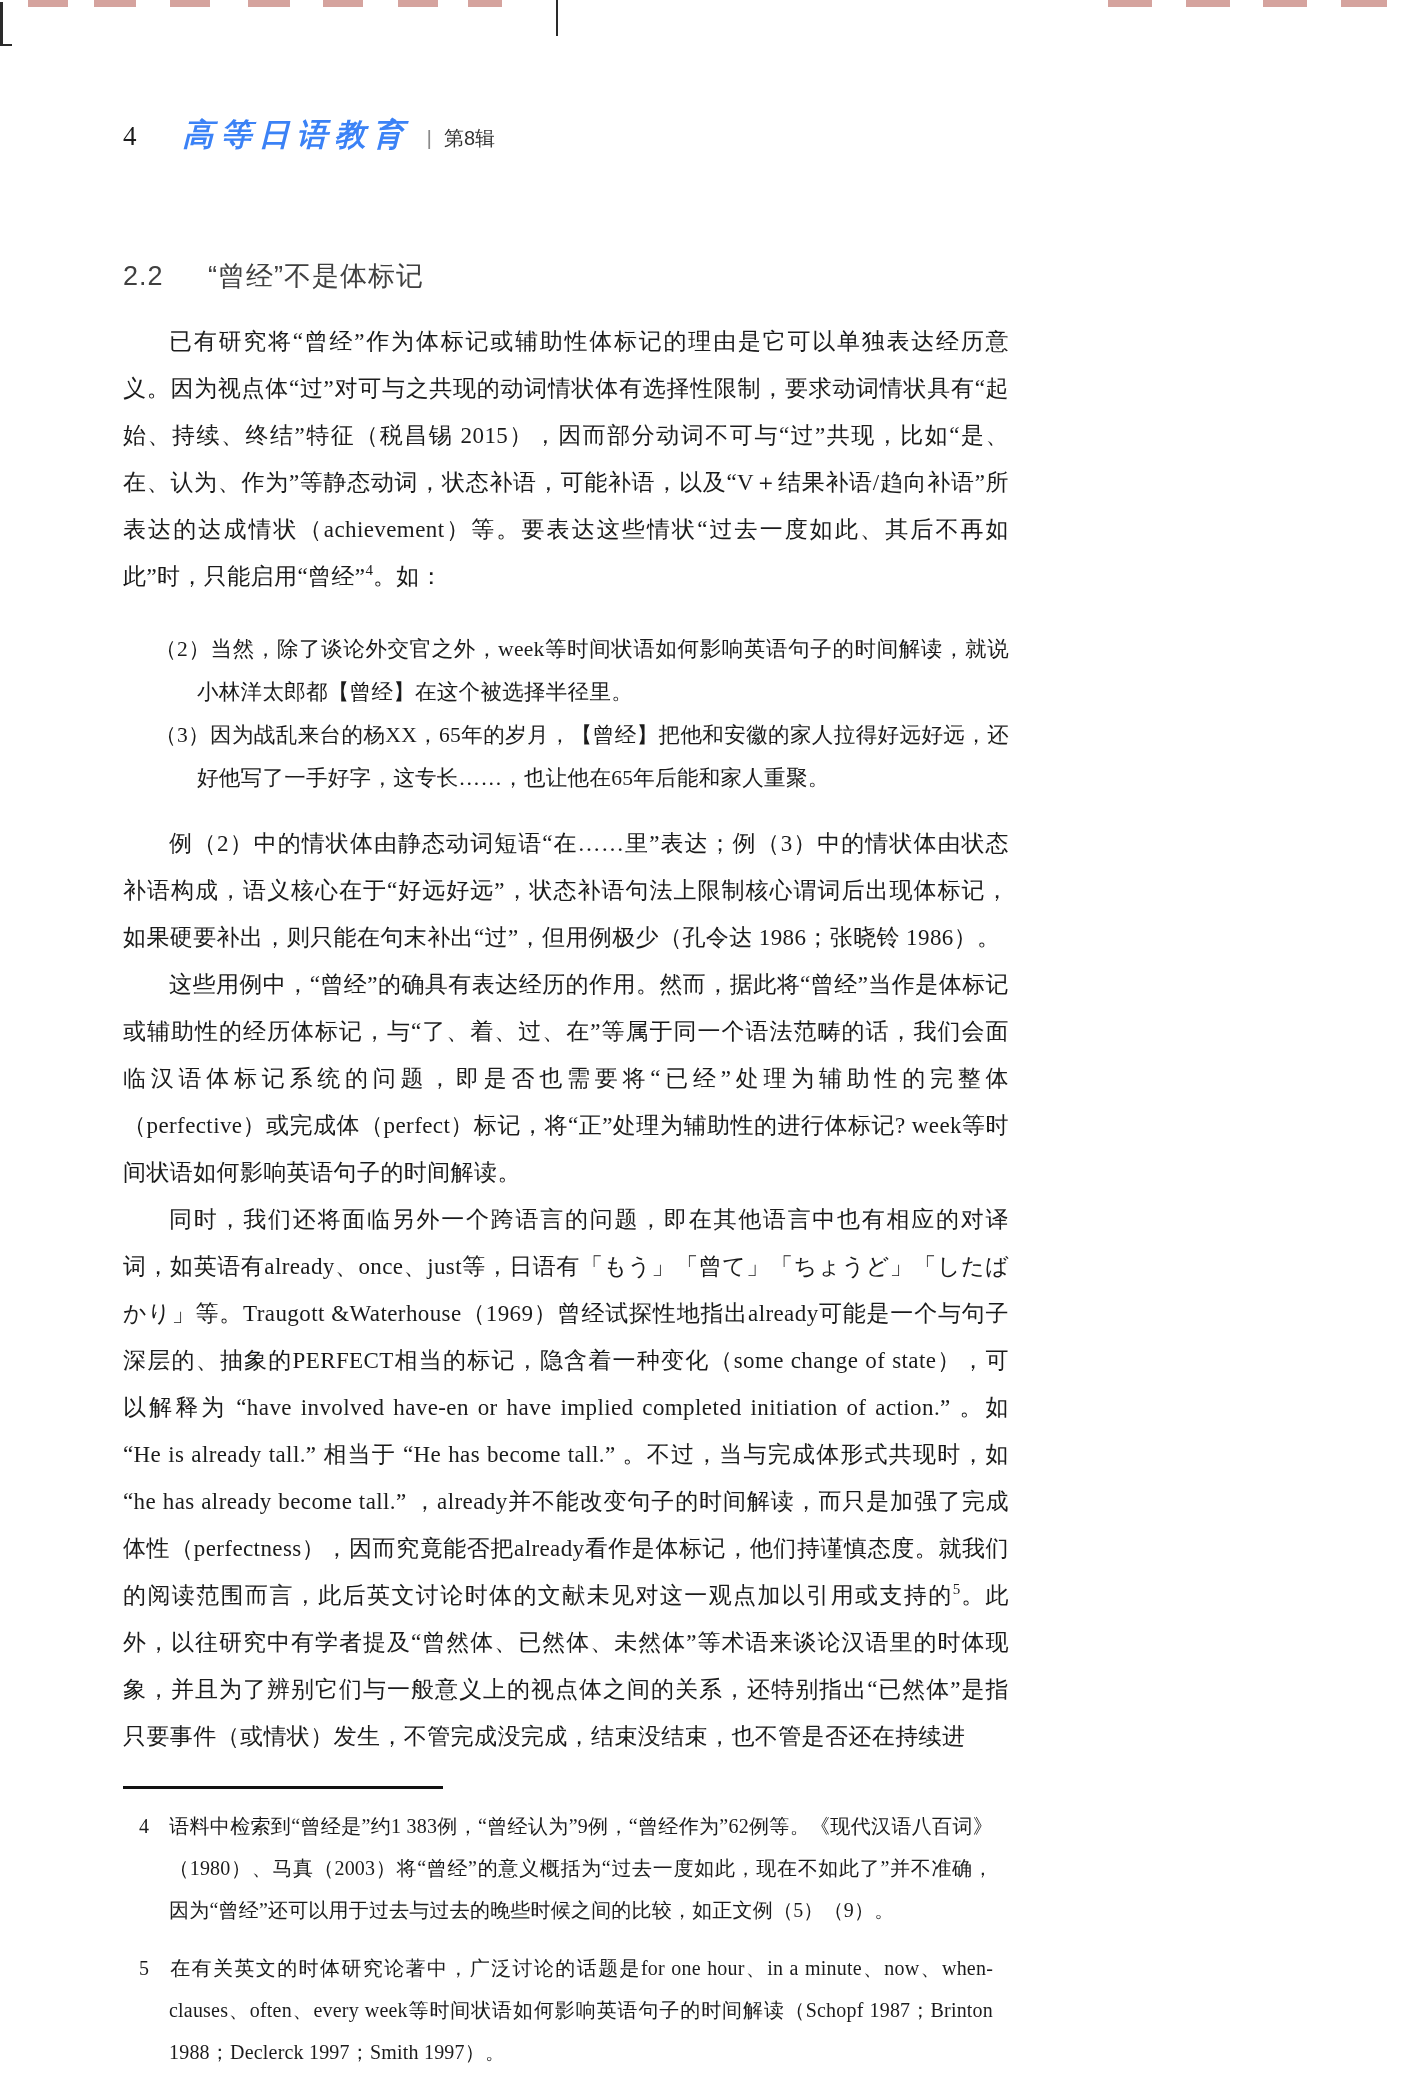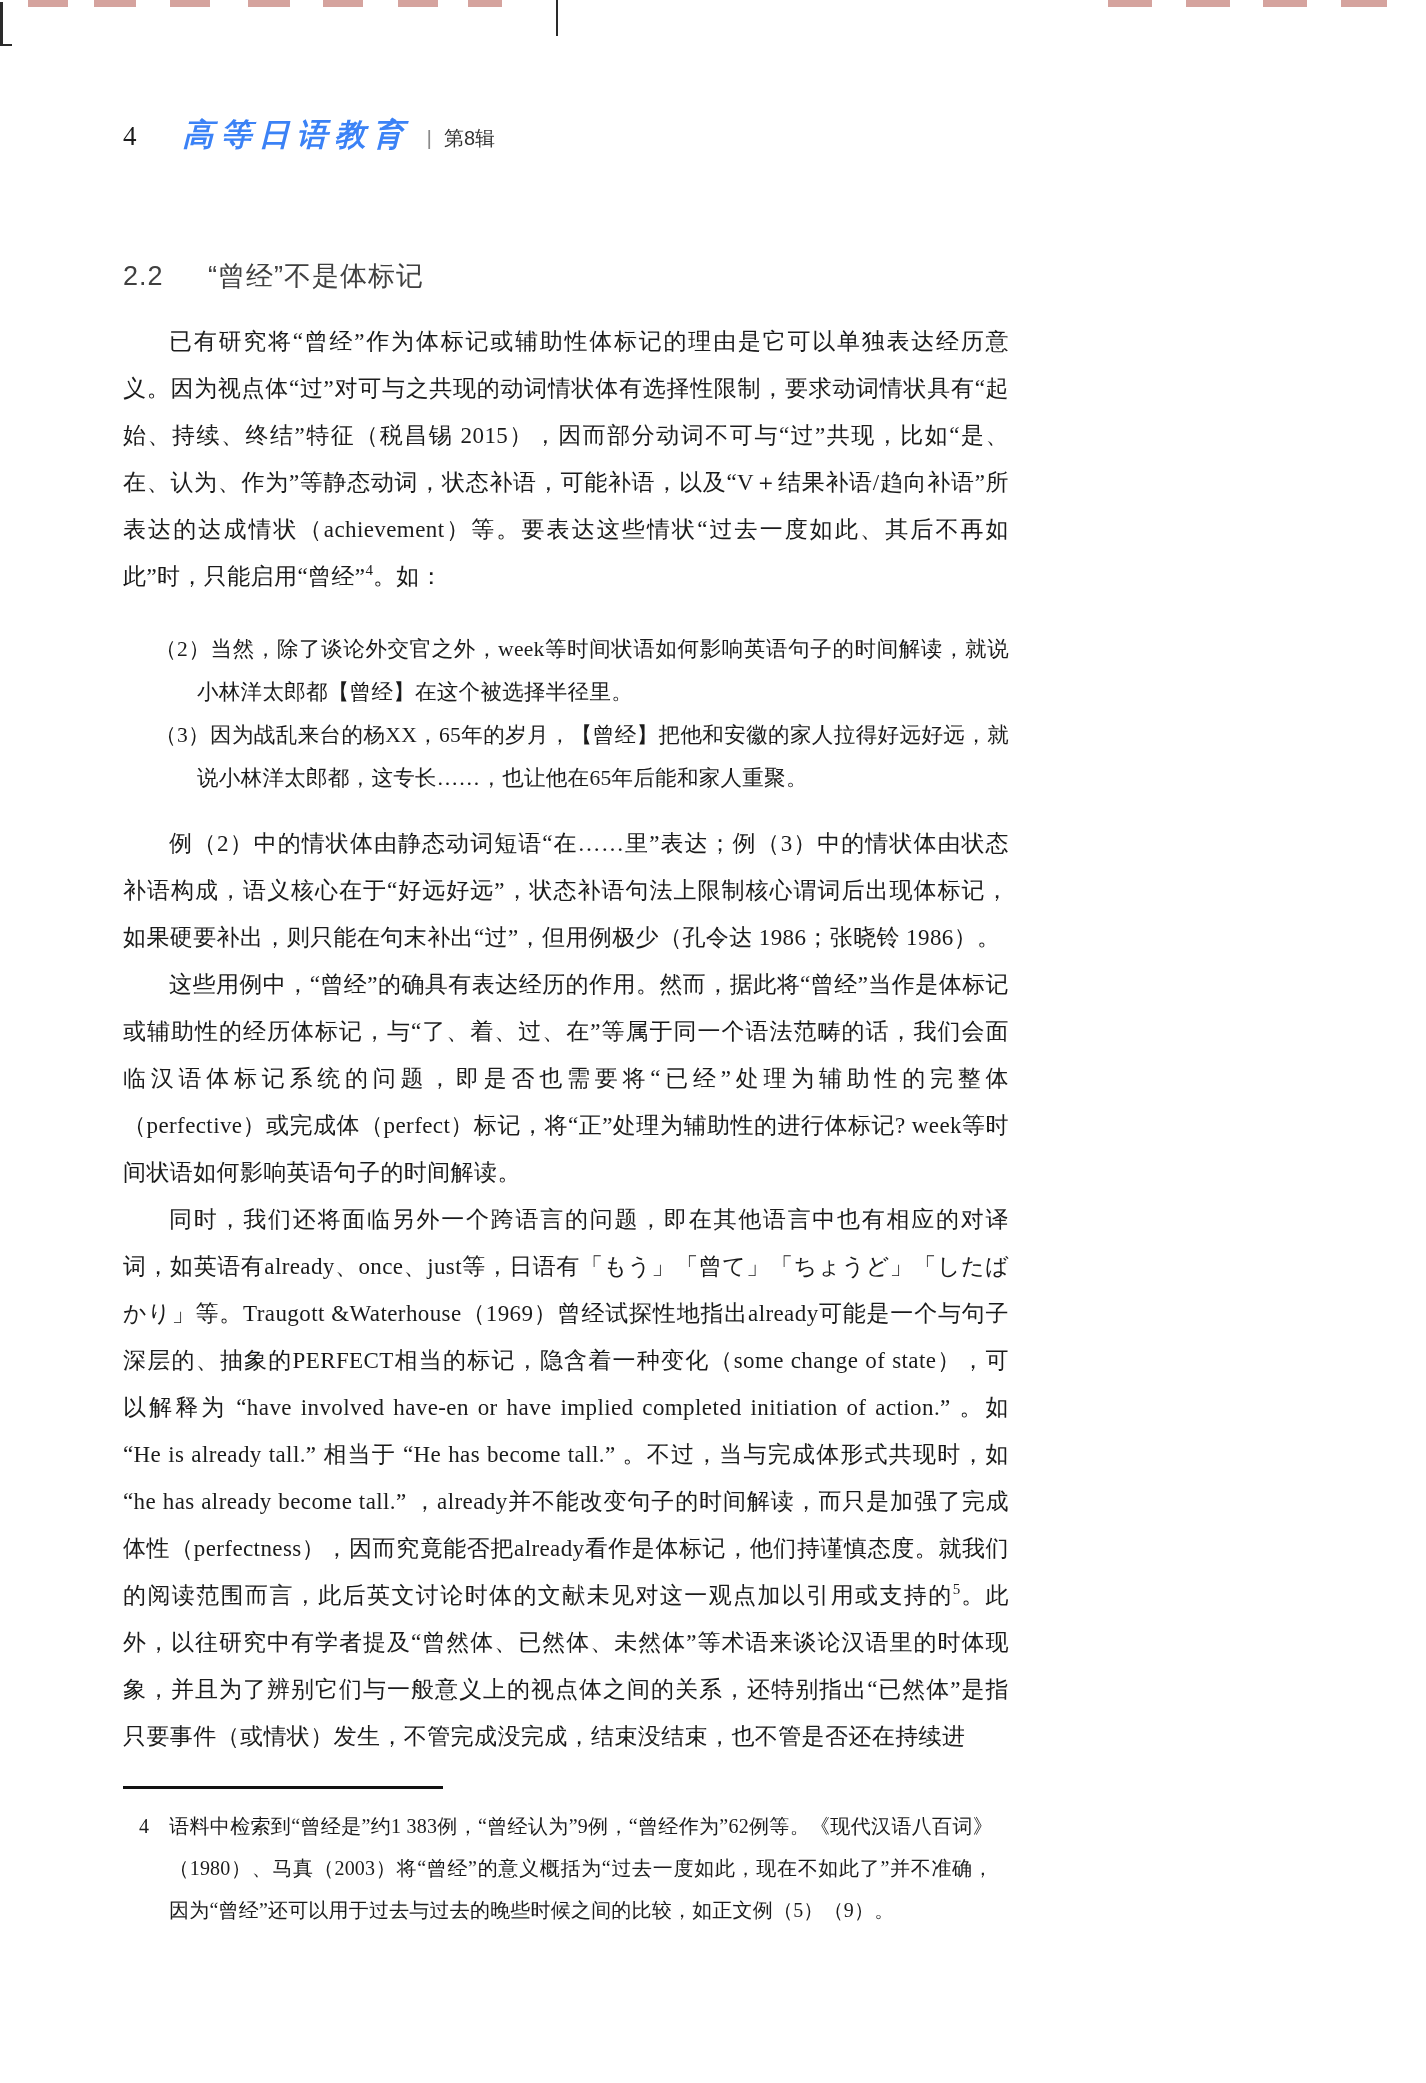--- a/index.html
+++ b/index.html
@@ -167,28 +167,29 @@
 
     <h2 class="section-heading">
       <span class="sec-num">2.2</span>
       <span class="sec-title">“曾经”不是体标记</span>
     </h2>
 
     <p class="para para-first"><span>已有研究将“曾经”作为体标记或辅助性体标记的理由是它可以单独表达经历意义。因为视点体“过”对可与之共现的动词情状体有选择性限制，要求动词情状具有“起始、持续、终结”特征（税昌锡 2015），因而部分动词不可与“过”共现，比如“是、在、认为、作为”等静态动词，状态补语，可能补语，以及“V＋结果补语/趋向补语”所表达的达成情状（achievement）等。要表达这些情状“过去一度如此、其后不再如此”时，只能启用“曾经”</span><sup class="fn-ref">4</sup><span>。如：</span></p>
 
     <div class="examples">
       <p class="example"><span class="ex-label">（2）</span><span>当然，除了谈论外交官之外，week等时间状语如何影响英语句子的时间解读，就说小林洋太郎都【曾经】在这个被选择半径里。</span></p>
-      <p class="example"><span class="ex-label">（3）</span><span>因为战乱来台的杨XX，65年的岁月，【曾经】把他和安徽的家人拉得好远好远，就说小林洋太郎都，这专长……，也让他在65年后能和家人重聚。</span></p>
+      <p class="example"><span class="ex-label">（3）</span><span>因为战乱来台的杨XX，65年的岁月，【曾经】把他和安徽的家人拉得好远好远，还好他写了一手好字，这专长……，也让他在65年后能和家人重聚。</span></p>
     </div>
 
     <p class="para">例（2）中的情状体由静态动词短语“在……里”表达；例（3）中的情状体由状态补语构成，语义核心在于“好远好远”，状态补语句法上限制核心谓词后出现体标记，如果硬要补出，则只能在句末补出“过”，但用例极少（孔令达 1986；张晓铃 1986）。</p>
 
     <p class="para">这些用例中，“曾经”的确具有表达经历的作用。然而，据此将“曾经”当作是体标记或辅助性的经历体标记，与“了、着、过、在”等属于同一个语法范畴的话，我们会面临汉语体标记系统的问题，即是否也需要将“已经”处理为辅助性的完整体（perfective）或完成体（perfect）标记，将“正”处理为辅助性的进行体标记? week等时间状语如何影响英语句子的时间解读。</p>
 
     <p class="para"><span>同时，我们还将面临另外一个跨语言的问题，即在其他语言中也有相应的对译词，如英语有already、once、just等，日语有「もう」「曾て」「ちょうど」「したばかり」等。Traugott &amp;Waterhouse（1969）曾经试探性地指出already可能是一个与句子深层的、抽象的PERFECT相当的标记，隐含着一种变化（some change of state），可以解释为 “have involved have-en or have implied completed initiation of action.” 。如 “He is already tall.” 相当于 “He has become tall.” 。不过，当与完成体形式共现时，如 “he has already become tall.” ，already并不能改变句子的时间解读，而只是加强了完成体性（perfectness），因而究竟能否把already看作是体标记，他们持谨慎态度。就我们的阅读范围而言，此后英文讨论时体的文献未见对这一观点加以引用或支持的</span><sup class="fn-ref">5</sup><span>。此外，以往研究中有学者提及“曾然体、已然体、未然体”等术语来谈论汉语里的时体现象，并且为了辨别它们与一般意义上的视点体之间的关系，还特别指出“已然体”是指只要事件（或情状）发生，不管完成没完成，结束没结束，也不管是否还在持续进</span></p>
 
     <footer class="footnotes">
       <div class="fn-rule"></div>
       <p class="footnote"><span class="fn-num">4</span><span>语料中检索到“曾经是”约1 383例，“曾经认为”9例，“曾经作为”62例等。《现代汉语八百词》（1980）、马真（2003）将“曾经”的意义概括为“过去一度如此，现在不如此了”并不准确，因为“曾经”还可以用于过去与过去的晚些时候之间的比较，如正文例（5）（9）。</span></p>
+      <p class="footnote"><span class="fn-num">5</span><span>在有关英文的时体研究论著中，广泛讨论的话题是for one hour、in a minute、now、when-clauses、often、every week等时间状语如何影响英语句子的时间解读（Schopf 1987；Brinton 1988；Declerck 1997；Smith 1997）。</span></p>
     </footer>
 
   </div>
 </div>
 
 </body></html>

